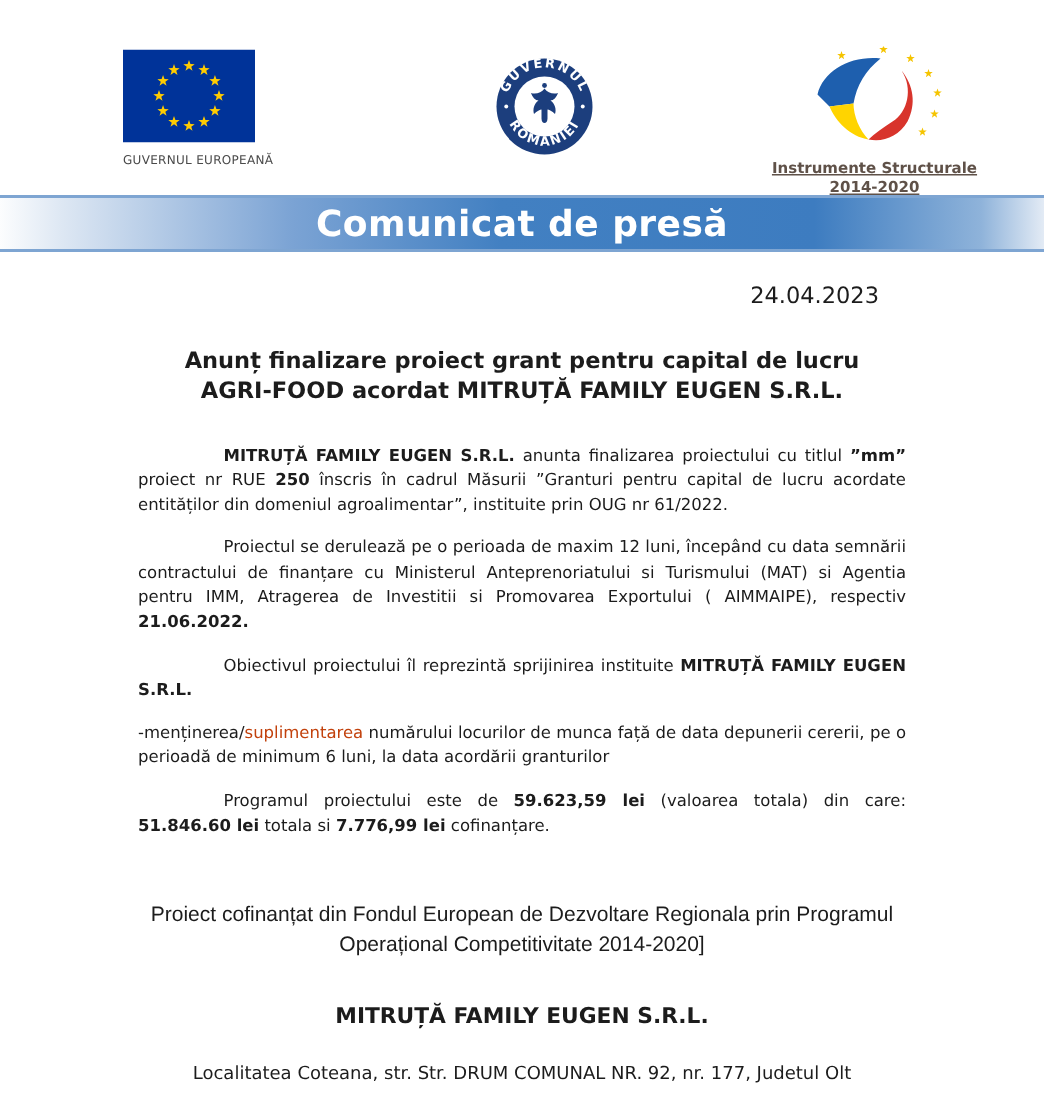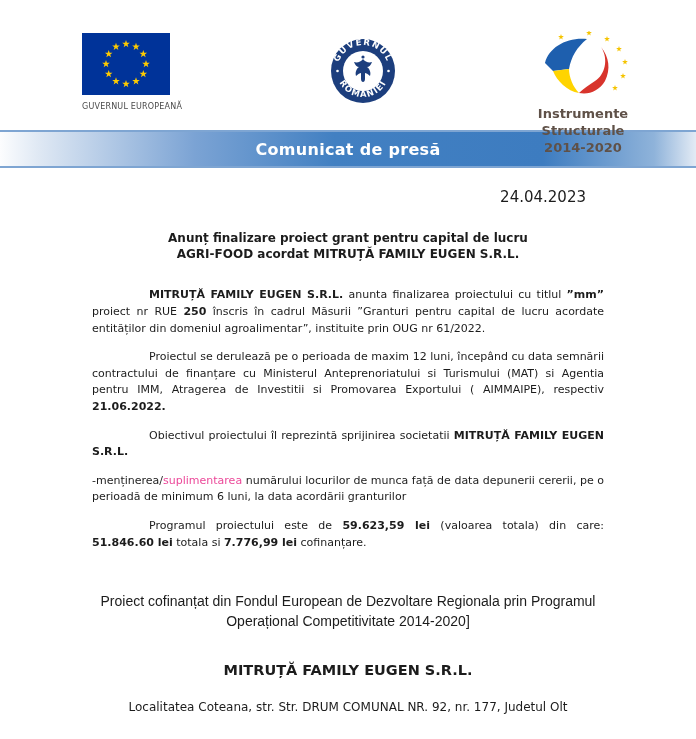--- a/index.html
+++ b/index.html
@@ -8,32 +8,32 @@
     font-family:"DejaVu Sans","Liberation Sans",sans-serif;color:#1c1c1c;
     position:relative;
   }
   
   .logos{display:flex;justify-content:space-between;align-items:flex-start;
          padding:33px 28px 0 82px;height:97px;}
   .eu-block{width:110px;}
   .eu-caption{font-size:8px;color:#4a4a4a;margin-top:3px;letter-spacing:.2px;white-space:nowrap;}
   .gov-block{margin-top:2px;margin-left:36px;}
   .str-block{width:170px;text-align:center;margin-top:-2px;}
-  .str-caption{font-size:13px;font-weight:bold;color:#5f5148;line-height:1.3;margin-top:1px;}
+  .str-caption{font-size:10px;font-weight:bold;color:#5f5148;line-height:1.3;margin-top:1px;text-decoration:underline;}
   
   .banner{
     height:34px;margin-top:0;
     border-top:2px solid #7ea5d2;border-bottom:2px solid #7ea5d2;
     background:linear-gradient(90deg,#fcfdfe 0%,#dde7f3 6%,#7ba3d4 28%,#4280c2 48%,#3d7cc0 78%,#8fb3da 94%,#e3ebf5 100%);
     display:flex;align-items:center;justify-content:center;
   }
-  .banner-title{color:#ffffff;font-weight:bold;font-size:16px;letter-spacing:.3px;}
+  .banner-title{color:#ffffff;font-weight:bold;font-size:24px;letter-spacing:.3px;}
   
   .date{margin:20px 110px 0 0;text-align:right;font-weight:normal;font-size:15px;}
-  .doc-title{margin:24px 0 0;text-align:center;font-size:12px;font-weight:bold;line-height:1.35;}
+  .doc-title{margin:24px 0 0;text-align:center;font-size:15px;font-weight:bold;line-height:1.35;}
   .doc-title span{display:block;}
   .bodytext{margin:25px 80px 0;}
   p.b{margin:12px;font-size:11px;line-height:16.6px;text-align:justify;}
   p.b.ind{text-indent:57px;}
   .cofinance{margin:40px auto 0;width:545px;text-align:center;
              font-family:"Liberation Sans",sans-serif;font-size:14px;line-height:20px;}
   .company{margin:31px 0 0;text-align:center;font-weight:bold;font-size:14.5px;}
   .address{margin:22px 0 0;text-align:center;font-size:12px;}
 </style>
 </head>
@@ -118,22 +118,22 @@
 <div class="date">24.04.2023</div>
 
 <div class="doc-title">
   <span>Anunț finalizare proiect grant pentru capital de lucru</span>
   <span>AGRI-FOOD acordat MITRUȚĂ FAMILY EUGEN S.R.L.</span>
 </div>
 
 <div class="bodytext">
   <p class="b ind"><span style="font-weight: bold;">MITRUȚĂ FAMILY EUGEN S.R.L.</span><span> anunta finalizarea proiectului cu titlul </span><span style="font-weight: bold;">”mm”</span><span> proiect nr RUE </span><span style="font-weight: bold;">250</span><span> înscris în cadrul Măsurii ”Granturi pentru capital de lucru acordate entităților din domeniul agroalimentar”, instituite prin OUG nr 61/2022.</span></p>
   <p class="b ind"><span>Proiectul se derulează pe o perioada de maxim 12 luni, începând cu data semnării contractului de finanțare cu Ministerul Anteprenoriatului si Turismului (MAT) si Agentia pentru IMM, Atragerea de Investitii si Promovarea Exportului ( AIMMAIPE), respectiv </span><span style="font-weight: bold;">21.06.2022.</span></p>
-  <p class="b ind"><span>Obiectivul proiectului îl reprezintă sprijinirea societatii </span><span style="font-weight: bold;">MITRUȚĂ FAMILY EUGEN S.R.L.</span></p>
-  <p class="b"><span>-menținerea/</span><span style="color: #ec4899;">suplimentarea</span><span> numărului locurilor de munca față de data depunerii cererii, pe o perioadă de minimum 6 luni, la data acordării granturilor</span></p>
+  <p class="b ind"><span>Obiectivul proiectului îl reprezintă sprijinirea instituite </span><span style="font-weight: bold;">MITRUȚĂ FAMILY EUGEN S.R.L.</span></p>
+  <p class="b"><span>-menținerea/</span><span style="color: #c2410c;">suplimentarea</span><span> numărului locurilor de munca față de data depunerii cererii, pe o perioadă de minimum 6 luni, la data acordării granturilor</span></p>
   <p class="b ind"><span>Programul proiectului este de </span><span style="font-weight: bold;">59.623,59 lei</span><span> (valoarea totala) din care: </span><span style="font-weight: bold;">51.846.60 lei</span><span> totala si </span><span style="font-weight: bold;">7.776,99 lei</span><span> cofinanțare.</span></p>
 </div>
 
 <p class="cofinance">Proiect cofinanțat din Fondul European de Dezvoltare Regionala prin Programul Operațional Competitivitate 2014-2020]</p>
 
 <p class="company">MITRUȚĂ FAMILY EUGEN S.R.L.</p>
 
 <p class="address">Localitatea Coteana, str. Str. DRUM COMUNAL NR. 92, nr. 177, Judetul Olt</p>
 
 </body></html>

